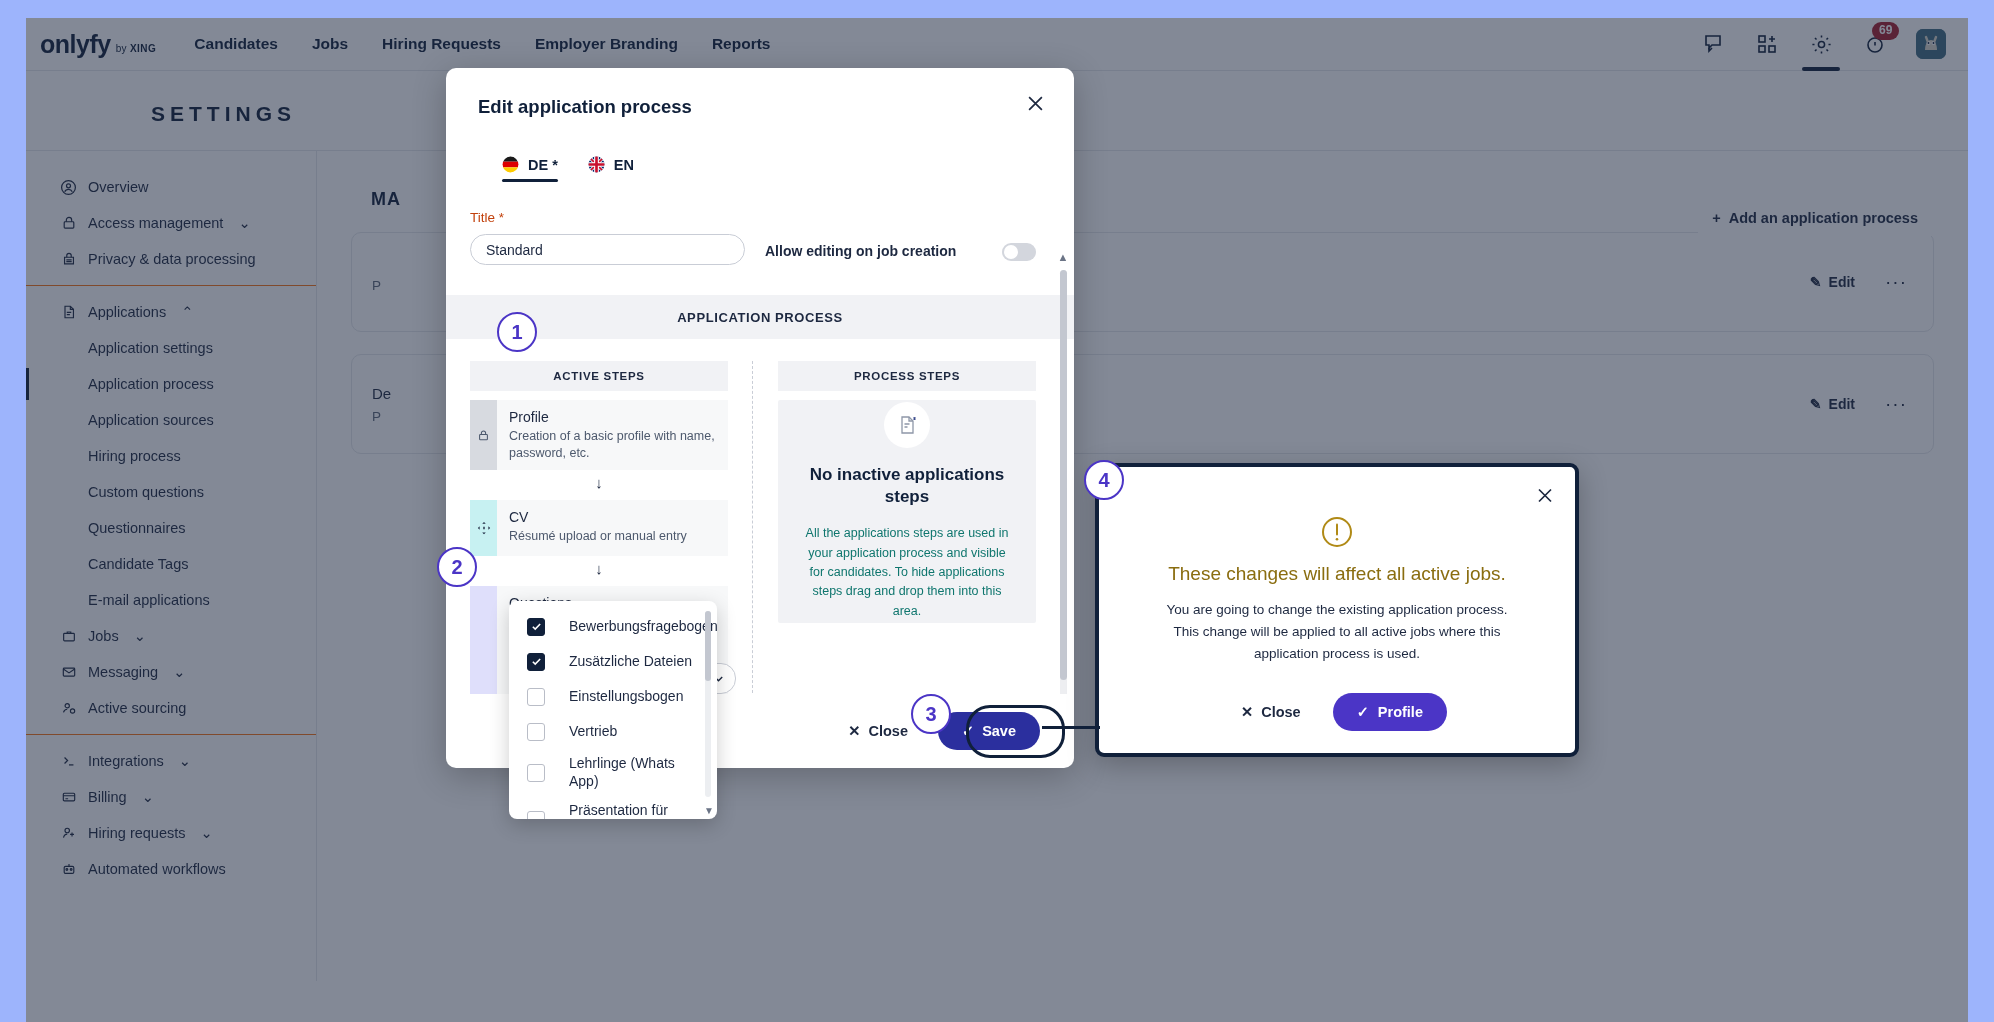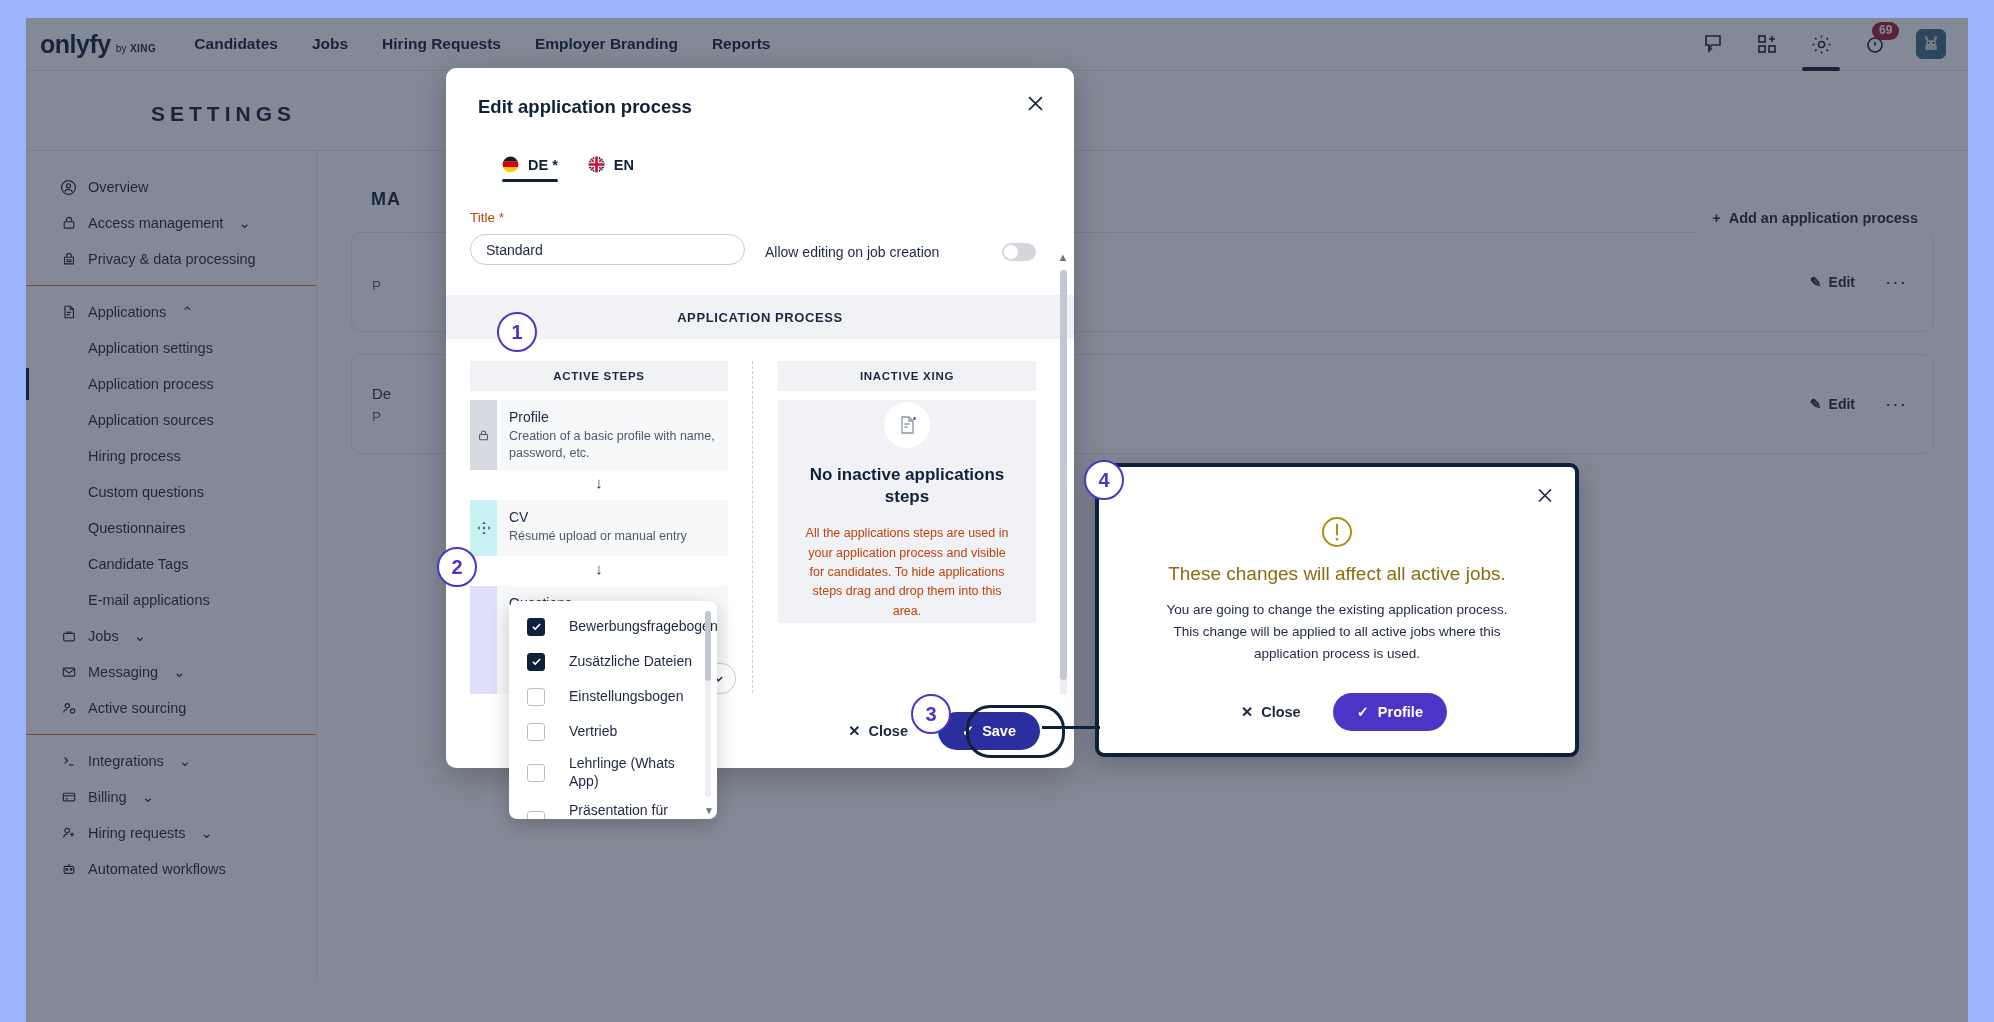--- a/index.html
+++ b/index.html
@@ -106,21 +106,21 @@
     flex:1;overflow:hidden;position:relative;padding:0 0 0 0;margin-top:6px;
   }
   .scroll-inner{padding:22px 26px 0 24px;}
   .field-row{display:flex;align-items:flex-end;gap:20px;}
   .field{width:275px;}
   .field-label{font-size:13.5px;font-weight:400;color:#c2410c;margin-bottom:9px;}
   .text-input{
     width:100%;box-sizing:border-box;height:31px;border:1px solid #c9cdd6;border-radius:16px;
     padding:0 15px;font-size:14px;color:#1d2840;font-family:"Liberation Sans",sans-serif;background:#fff;
   }
-  .toggle-row{display:flex;align-items:center;gap:20px;padding-bottom:4px;flex:1;}
+  .toggle-row{display:flex;align-items:flex-start;gap:20px;padding-bottom:4px;flex:1;font-weight:bold;}
   .toggle-label{font-size:14px;color:#1d2840;}
   .toggle{
     width:34px;height:18px;border-radius:10px;background:#d3d6dd;position:relative;cursor:pointer;margin-left:auto;margin-right:12px;
   }
   .toggle .knob{position:absolute;left:2px;top:2px;width:14px;height:14px;border-radius:50%;background:#fff;}
 
   .proc-bar{
     margin:30px -26px 0 -24px;background:#f1f2f5;height:44px;
     display:flex;align-items:center;justify-content:center;
     font-size:13px;font-weight:700;letter-spacing:.6px;color:#1d2840;
@@ -149,21 +149,21 @@
   }
   .select-box .sv{flex:1;}
   .sel-ic{width:22px;display:flex;align-items:center;justify-content:center;cursor:pointer;}
 
   .empty-box{
     background:#f1f2f5;margin-top:9px;height:223px;border-radius:2px;
     display:flex;flex-direction:column;align-items:center;justify-content:center;padding:0 22px;text-align:center;
   }
   .empty-ic{width:46px;height:46px;border-radius:50%;background:#fff;display:flex;align-items:center;justify-content:center;margin-bottom:16px;}
   .empty-title{font-size:17px;font-weight:700;color:#10203a;line-height:1.3;}
-  .empty-text{font-size:12.5px;color:#c2410c;line-height:1.55;margin-top:16px;}
+  .empty-text{font-size:12.5px;color:#0f766e;line-height:1.55;margin-top:16px;}
 
   .scrollbar{
     position:absolute;right:7px;top:82px;width:7px;height:520px;background:#edeef1;border-radius:4px;z-index:3;
   }
   .scrollbar .thumb{position:absolute;left:0;top:0;width:7px;height:410px;background:#c3c7d0;border-radius:4px;}
   .sc-arrow{position:absolute;right:4px;width:14px;height:14px;display:flex;align-items:center;justify-content:center;color:#6b7486;font-size:11px;cursor:pointer;}
 
   .modal-foot{
     height:74px;display:flex;align-items:center;justify-content:flex-end;gap:16px;padding-right:34px;
     border-top:0;position:relative;
@@ -569,21 +569,21 @@
                       </svg>
                   </span>
                 </div>
               </div>
             </div>
           </div>
 
           <div class="col-div"></div>
 
           <div class="col-right">
-            <div class="col-head">INACTIVE XING</div>
+            <div class="col-head">PROCESS STEPS</div>
             <div class="empty-box">
               <span class="empty-ic">
                 <svg width="24" height="24" viewBox="0 0 24 24" fill="none" stroke="#8e97a8" stroke-width="1.3">
                   <path d="M7 4h7l4 4v12H7z"></path>
                     <path d="M14 4v4h4"></path>
                     <path d="M9.5 11h5M9.5 14h3"></path>
                   <path d="M18.5 4.5l2 2M20.5 4.5l-2 2" stroke="#3b4b8c"></path>
                 </svg>
               </span>
               <div class="empty-title">No inactive applications steps</div>

